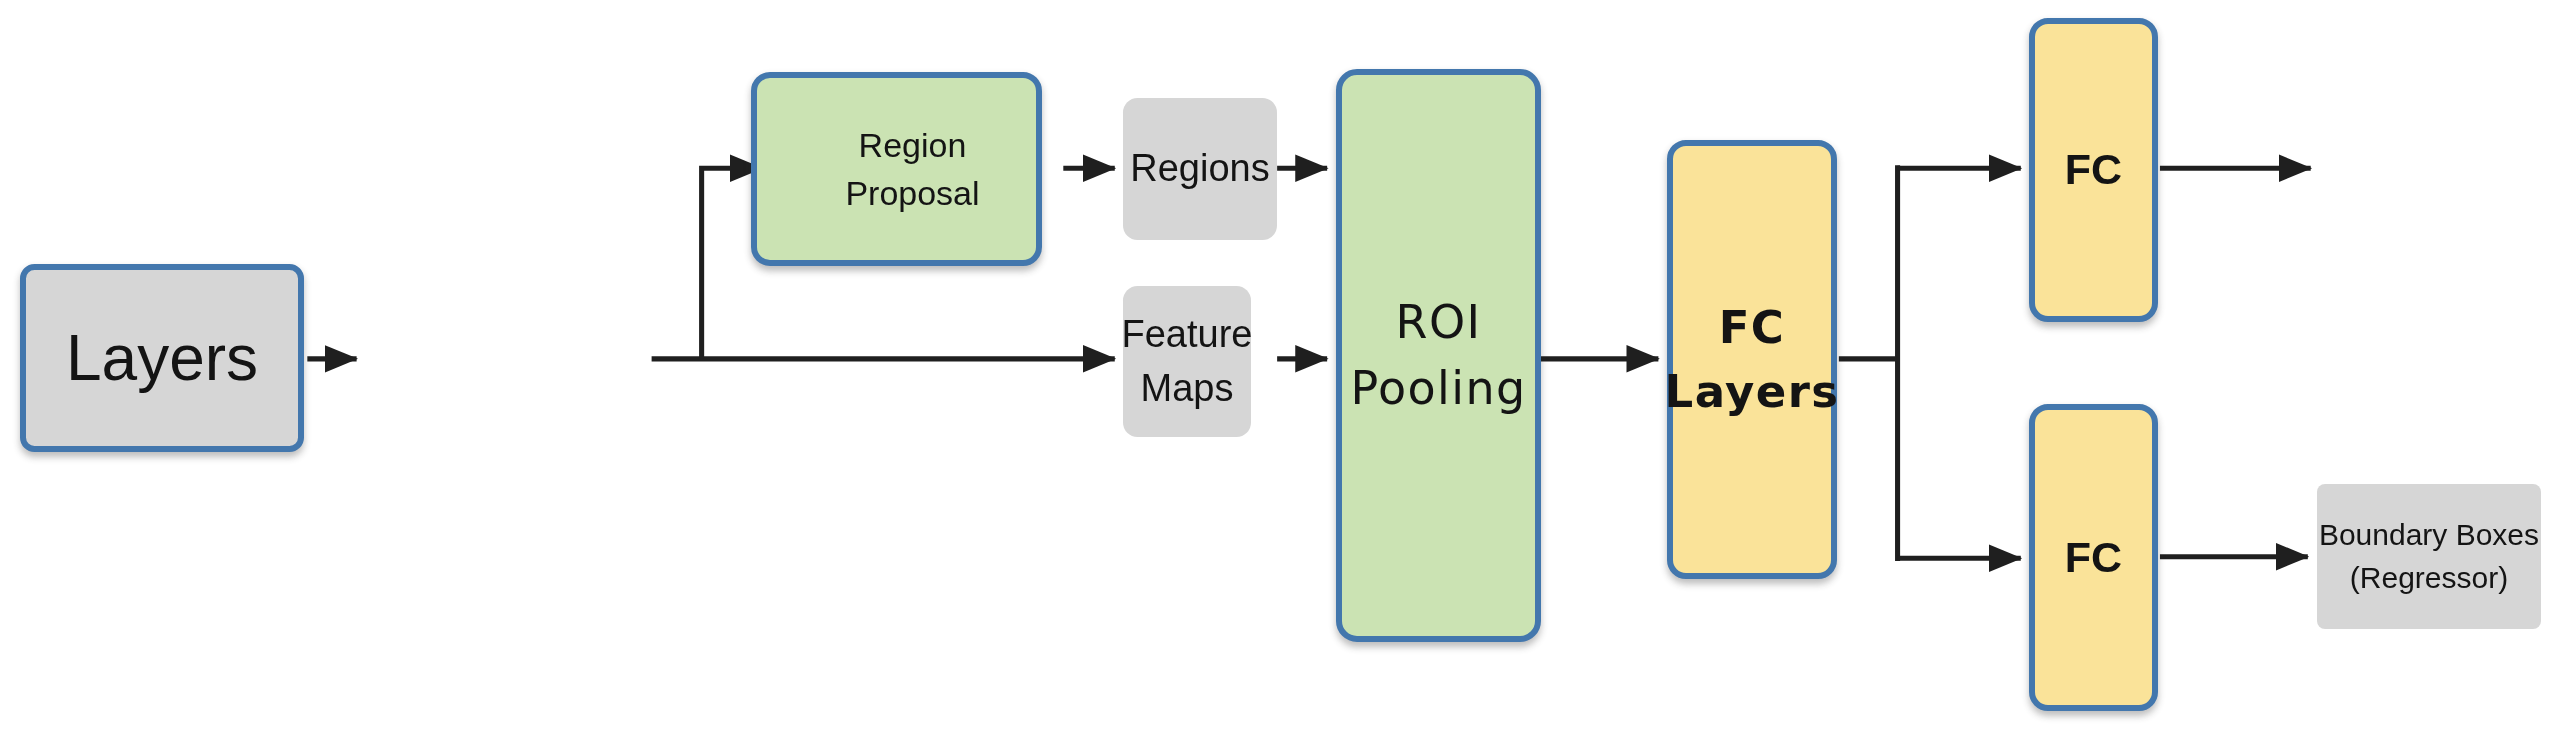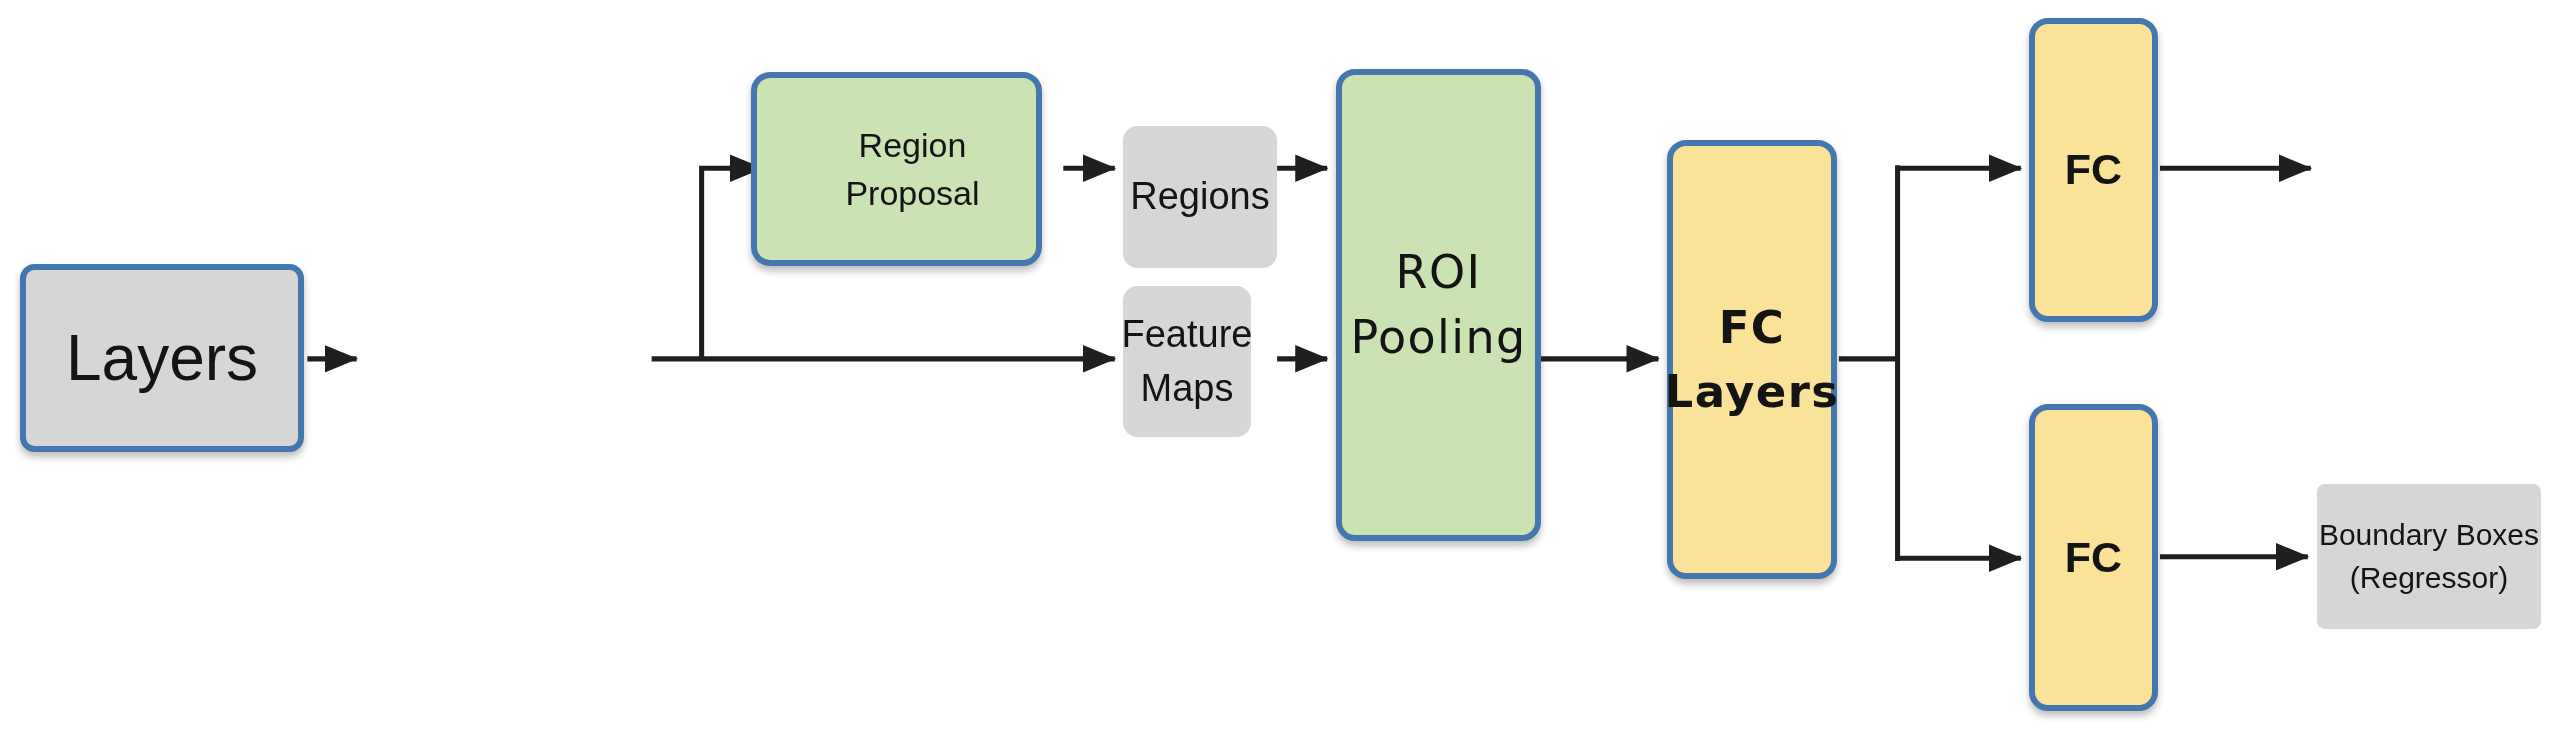--- a/index.html
+++ b/index.html
@@ -40,23 +40,23 @@
   .datum{
     background:var(--data-fill-gray);
     border-radius:14.5px;
   }
   .wide{font-family:"DejaVu Sans", sans-serif;letter-spacing:1.4px;}
 
   
   #n-image          {left:20px;   top:264px; width:284px; height:188px; font-size:64px;}
   #n-cnn            {left:366px;  top:264px; width:286px; height:188px; font-size:64px;}
   #n-region-proposal{left:751px; top:72px; width:291px; height:194px; font-size:34px;padding-left:32px;}
-  #n-regions        {left:1123px; top:98px; width:154px; height:142px; font-size:38px;margin-top:28px;}
+  #n-regions        {left:1123px; top:98px; width:154px; height:142px; font-size:38px;}
   #n-feature-maps   {left:1123px; top:286px; width:128px; height:151px; font-size:38px;}
-  #n-roi-pooling    {left:1336px; top:69px;  width:205px; height:472px; font-size:46px;}
+  #n-roi-pooling    {left:1336px; top:69px;  width:205px; height:573px; font-size:46px;border-radius:21px;}
   #n-fc-layers      {left:1667px; top:140px; width:170px; height:439px; font-size:45px;}
   #n-fc-top         {left:2029px; top:18px;  width:129px; height:304px; font-size:43px;}
   #n-fc-bottom      {left:2029px; top:404px; width:129px; height:307px; font-size:43px;}
   #n-classes        {left:2319px; top:96px; width:221px; height:145px; font-size:30px;}
   #n-boundary       {left:2317px; top:484px; width:224px; height:145px; font-size:30px;border-radius:8px;}
 </style>
 </head>
 <body>
 
 <div class="canvas">

